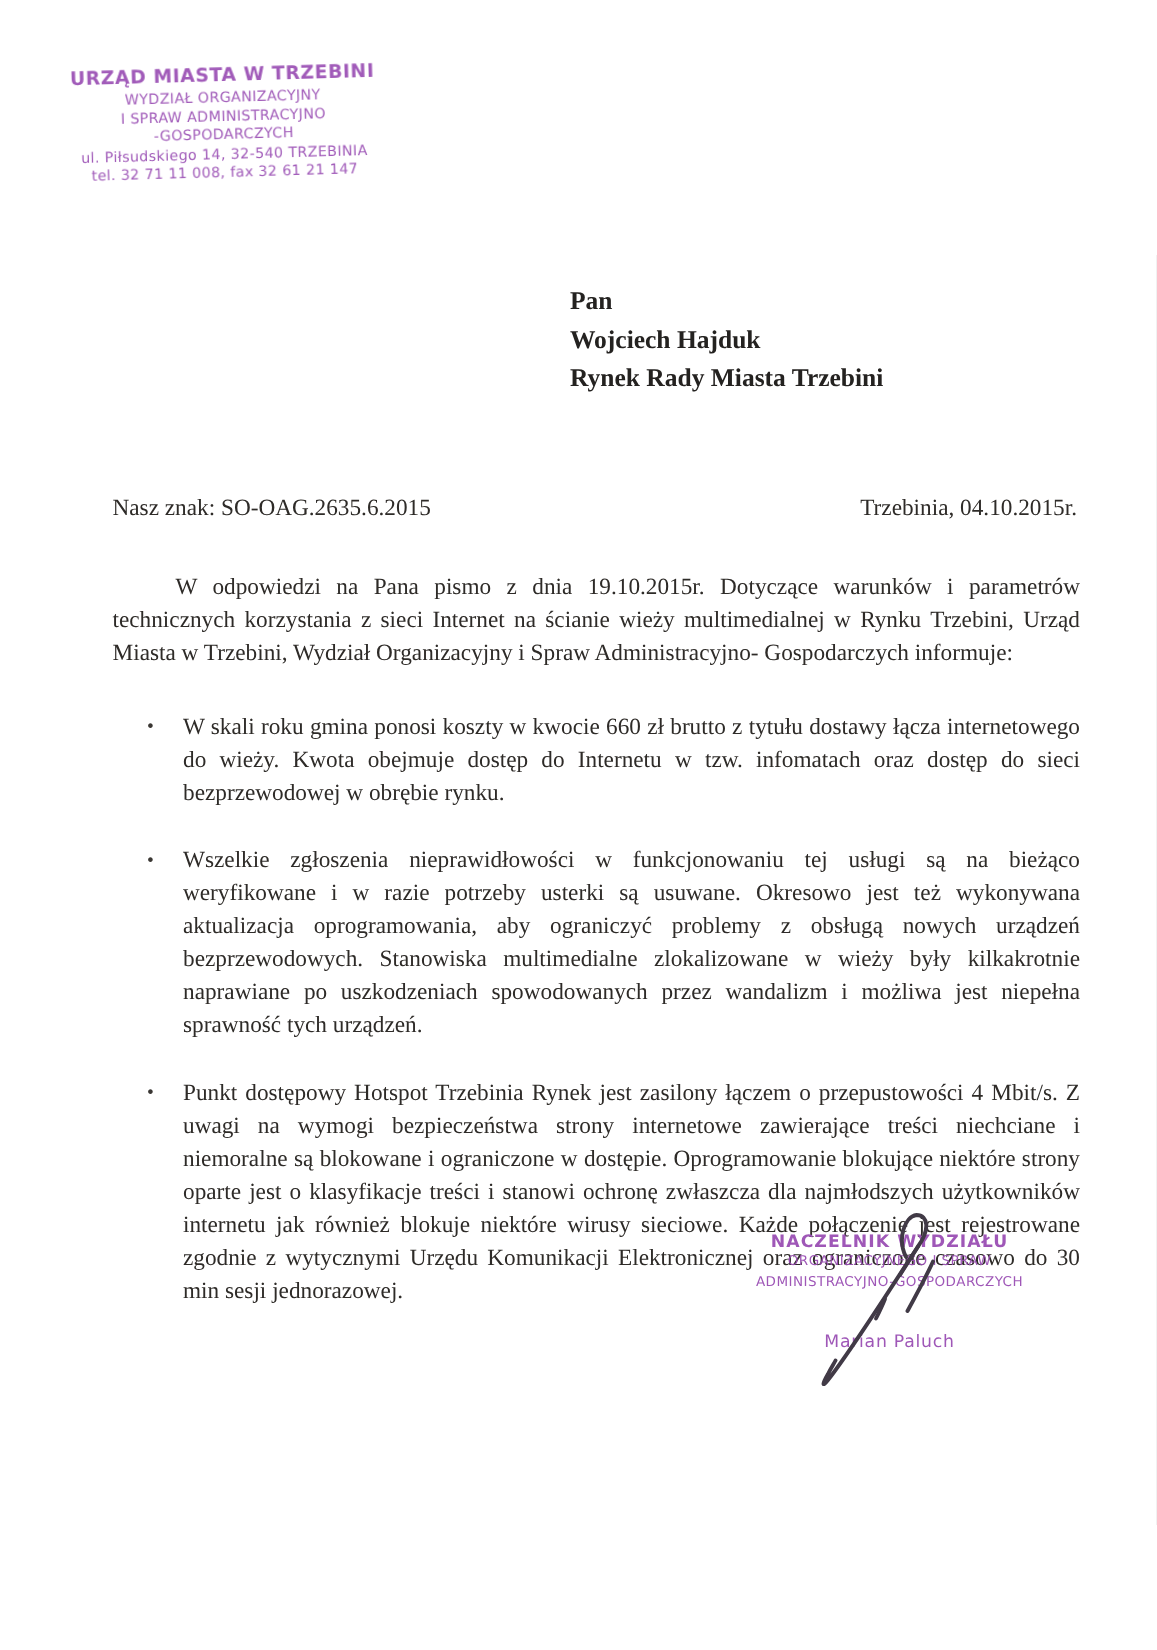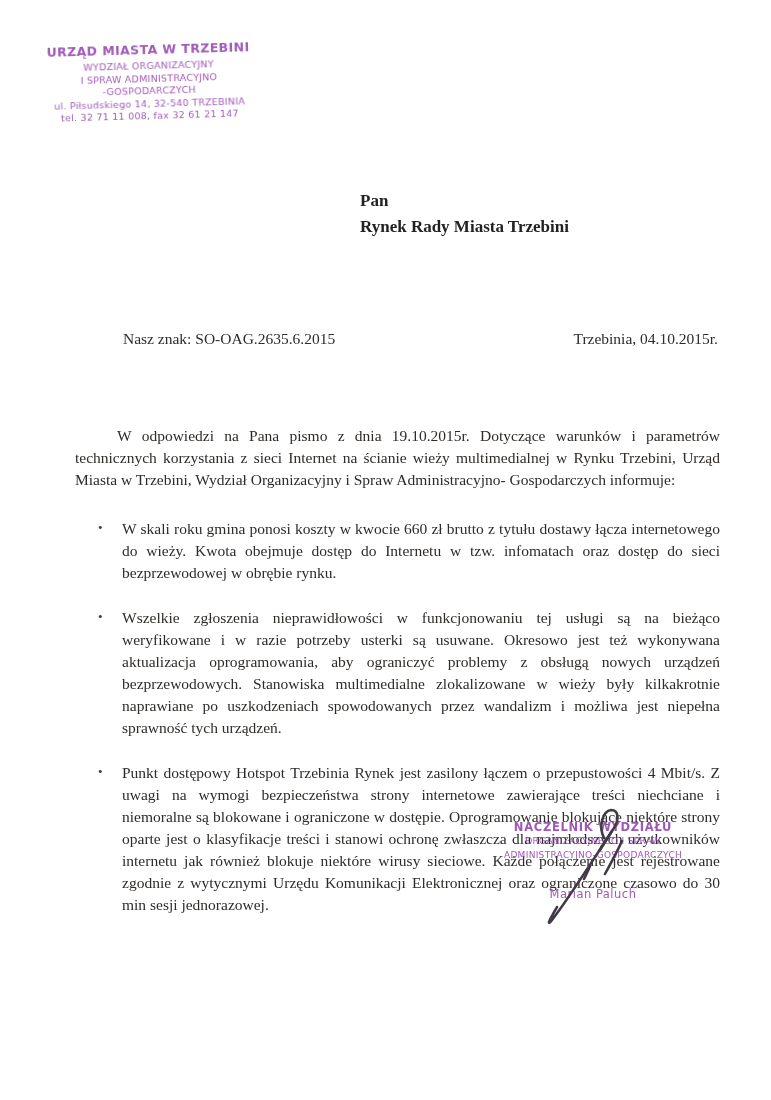--- a/index.html
+++ b/index.html
@@ -21,39 +21,37 @@
     color:var(--stamp-color,#9a4fb4);
     transform:rotate(-1.6deg);
     filter:blur(0.35px);
     opacity:0.93;
   }
   .stamp-top .l1 { font-size:12.5px; font-weight:bold; letter-spacing:0.4px; margin-bottom:3px; white-space:nowrap; }
   .stamp-top .sm { font-size:9.5px; letter-spacing:0.25px; line-height:12.5px; white-space:nowrap; }
 
   
   .recipient {
-    position:absolute; left:360px; top:188px;
+    position:absolute; left:380px; top:188px;
     font-weight:bold; font-size:17px; line-height:25.5px;
     color:#242220;
   }
 
   
   .refrow {
     position:absolute; left:75px; right:53px; top:330px;
     display:flex; justify-content:space-between;
     font-size:15.5px;
-    margin-left:48px;
   }
 
   
   .content {
     position:absolute; left:75px; right:51px; top:381px;
     font-size:15.5px; line-height:22px;
     text-align:justify;
-    margin-top:44px;
   }
   .intro { margin:0 0 27px 0; text-indent:42px; }
   .bullets { margin:0; padding:0; list-style:none; }
   .bullets li { position:relative; margin:0 0 23px 0; padding-left:47px; }
   .bullets li:last-child { margin-bottom:0; }
   .bullets li .marker {
     position:absolute; left:23px; top:-1px;
     font-size:13px; line-height:22px; color:#3a3733;
   }
 
@@ -91,20 +89,21 @@
     <div class="l1">URZĄD MIASTA W TRZEBINI</div>
     <div class="sm">WYDZIAŁ ORGANIZACYJNY</div>
     <div class="sm">I SPRAW ADMINISTRACYJNO</div>
     <div class="sm">-GOSPODARCZYCH</div>
     <div class="sm">ul. Piłsudskiego 14, 32-540 TRZEBINIA</div>
     <div class="sm">tel. 32 71 11 008, fax 32 61 21 147</div>
   </div>
 
   <div class="recipient">
     <div>Pan</div>
+    <div>Wojciech Hajduk</div>
     <div>Rynek Rady Miasta Trzebini</div>
   </div>
 
   <div class="refrow">
     <span>Nasz znak: SO-OAG.2635.6.2015</span>
     <span>Trzebinia, 04.10.2015r.</span>
   </div>
 
   <div class="content">
     <p class="intro">W odpowiedzi na Pana pismo z dnia 19.10.2015r. Dotyczące warunków i parametrów technicznych korzystania z sieci Internet na ścianie wieży multimedialnej w Rynku Trzebini, Urząd Miasta w Trzebini, Wydział Organizacyjny i Spraw Administracyjno- Gospodarczych informuje:</p>

